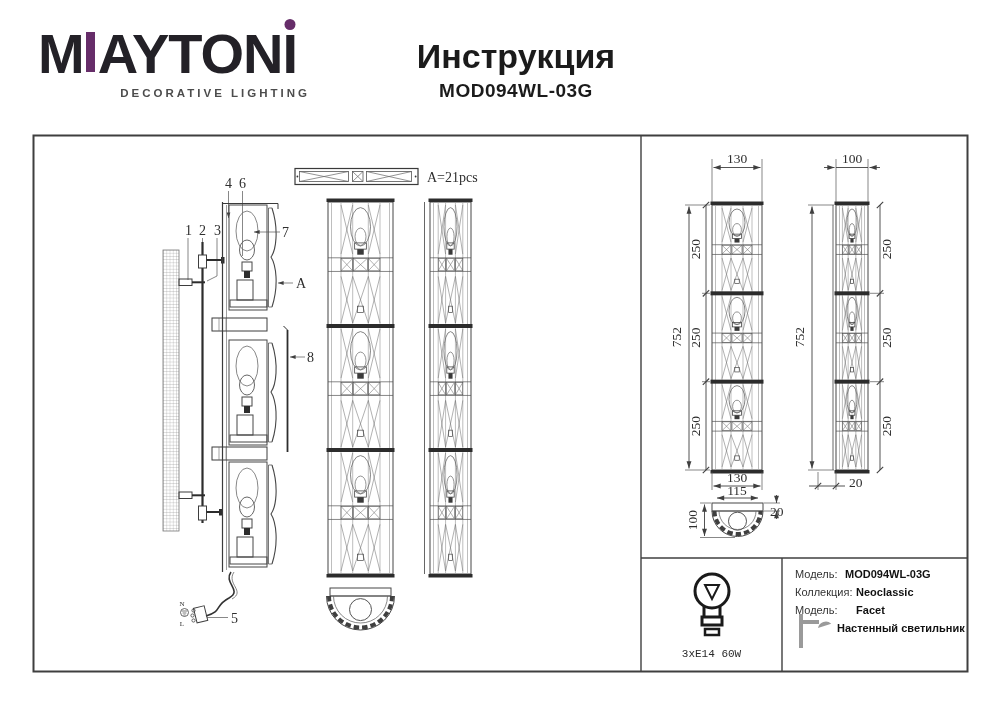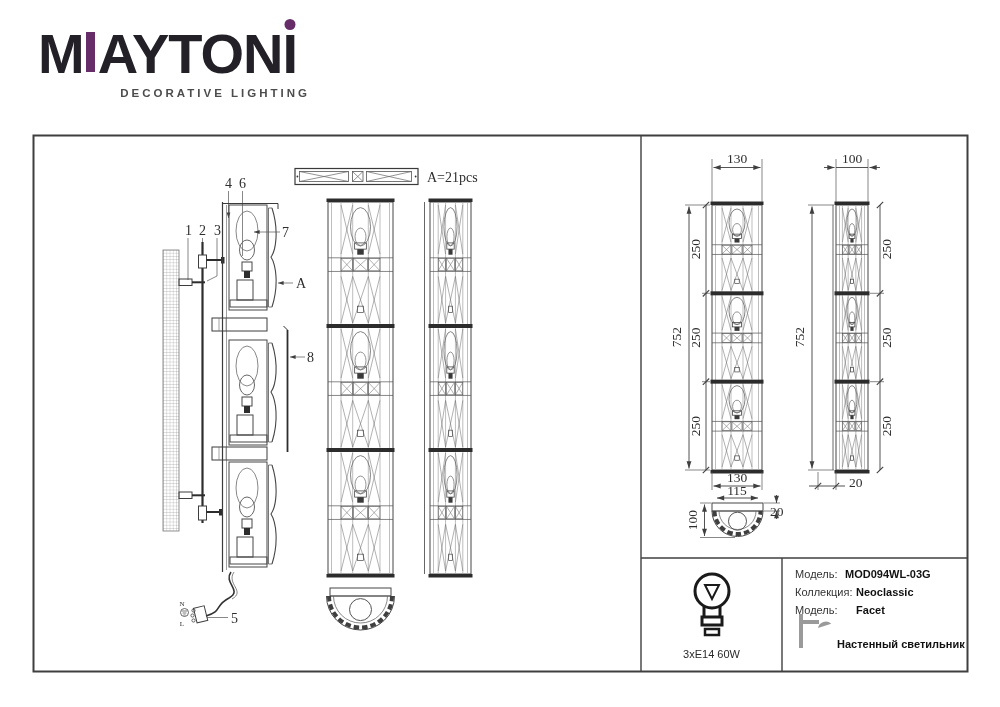--- a/index.html
+++ b/index.html
@@ -24,50 +24,54 @@
   
   svg.tech{position:absolute;left:0;top:0;}
   svg.tech text{font-family:"Liberation Serif",serif;fill:#2e2e2e;}
   .dimtxt{font-size:13.5px;}
   .parttxt{font-size:14px;}
   .tinytxt{font-size:7px;font-family:"Liberation Sans",sans-serif;}
 
   
   .infobox-left{position:absolute;left:642px;top:559px;width:139px;height:112px;
                 display:flex;flex-direction:column;align-items:center;justify-content:center;}
-  .lamp-spec{font-size:11px;color:#2a2a2a;margin-top:4px;}
+  .lamp-spec{font-size:11px;color:#2a2a2a;margin-top:4px;font-family:Liberation Mono, monospace;}
   .infobox-right{position:absolute;left:789px;top:560px;width:178px;height:110px;font-size:11px;}
   .ib-row{position:absolute;left:6px;white-space:nowrap;}
   .ib-label{color:#333;display:inline-block;}
   .ib-value{color:#111;font-weight:700;}
   .row-model{top:8px;}   .row-model .ib-label{width:47px;}
   .row-coll{top:26px;}   .row-coll .ib-label{width:58px;}
   .row-series{top:44px;} .row-series .ib-label{width:58px;}
   .type-row{position:absolute;left:0;top:58px;width:178px;height:40px;}
-  .type-label{position:absolute;left:48px;top:20px;font-weight:700;color:#111;}
+  .type-label{position:absolute;left:48px;top:4px;font-weight:700;color:#111;}
   .wall-lamp-icon{position:absolute;left:8px;top:-8px;}
 </style>
 </head>
 <body>
 
 <div class="page">
 
   <div class="logo">
     <div class="wordmark">
       <span class="wm-letter">M</span>
       <span class="wm-bar"></span>
       <span class="wm-letter">AYTON</span>
       <span class="wm-iwrap">
         <span class="wm-dot"></span>
         <span class="wm-letter">I</span>
       </span>
     </div>
     <div class="tagline">DECORATIVE LIGHTING</div>
   </div>
 
+  <div class="titleblock">
+    <div class="doc-title">Инструкция</div>
+    <div class="doc-model">MOD094WL-03G</div>
+  </div>
 
   <svg class="tech" width="1000" height="707" viewBox="0 0 1000 707">
     <defs>
       <marker id="arw" markerWidth="9" markerHeight="7" refX="8.5" refY="3.5" orient="auto-start-reverse">
         <path d="M0.5,0.8 L8.5,3.5 L0.5,6.2 Z" fill="#3f3f3f"></path>
       </marker>
       <pattern id="wallhatch" width="3.2" height="3.2" patternUnits="userSpaceOnUse">
         <path d="M0 0 H3.2 M0 0 V3.2" stroke="#8a8a8a" stroke-width="0.5" fill="none"></path>
       </pattern>
     </defs>

